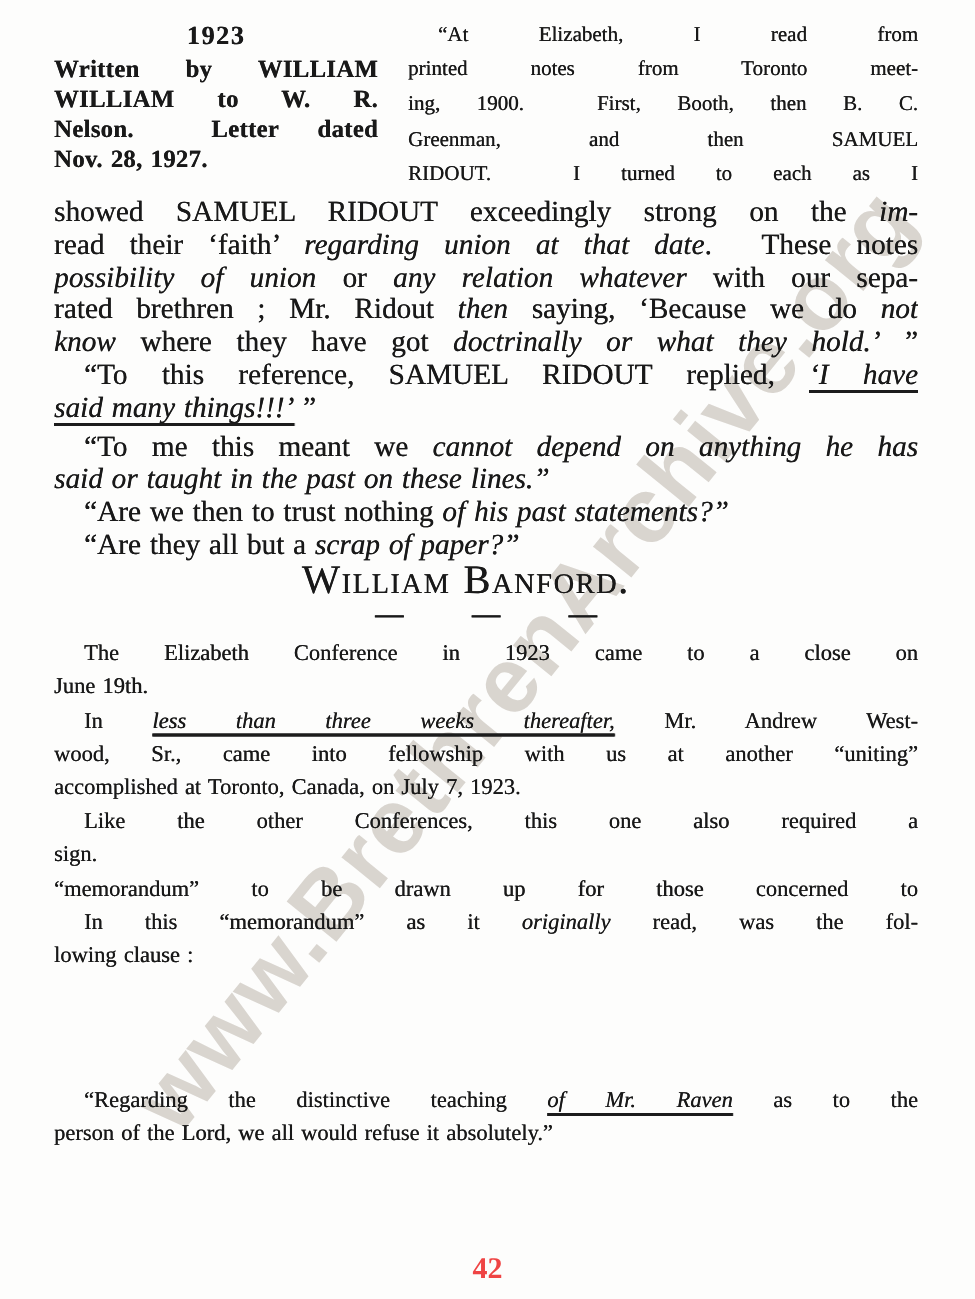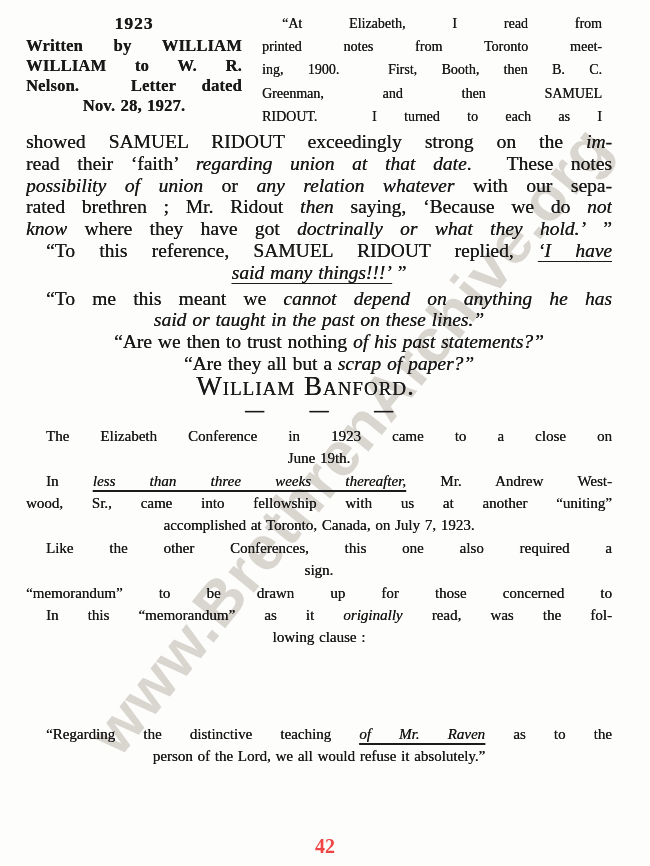--- a/index.html
+++ b/index.html
@@ -11,25 +11,25 @@
   }
   .watermark {
     position:absolute; left:350px; top:440px; z-index:0;
     transform:translate(-50%,-50%) rotate(-51deg);
     font-family:"Liberation Sans","DejaVu Sans",sans-serif;
     font-weight:700; font-size:62px; letter-spacing:1px;
     color:rgba(172,164,154,0.45); white-space:nowrap;
     pointer-events:none;
   }
   .content {
-    position:absolute; left:26px; right:38px; top:12px; z-index:1;
+    position:absolute; left:36px; right:38px; top:12px; z-index:1;
     word-spacing:1px;
     text-shadow:0.2px 0 0 currentColor;
   }
-  .line { white-space:normal; overflow:hidden;text-align:center; }
+  .line { white-space:normal; overflow:hidden; }
   .just { text-align:justify; text-align-last:justify; }
   .ind  { text-indent:20px; }
   .i  { font-style:italic; }
   .iu { font-style:italic; text-decoration:underline;
         text-decoration-thickness:2px; text-underline-offset:4px;
         text-decoration-color:#1c1c1c; }
   .top-row { display:flex; align-items:flex-start; }
   .header-block { width:216px; font-weight:700; }
   .hdr-year { text-align:center; font-size:17.5px; line-height:22px;
               letter-spacing:1px; margin-bottom:2px; }

